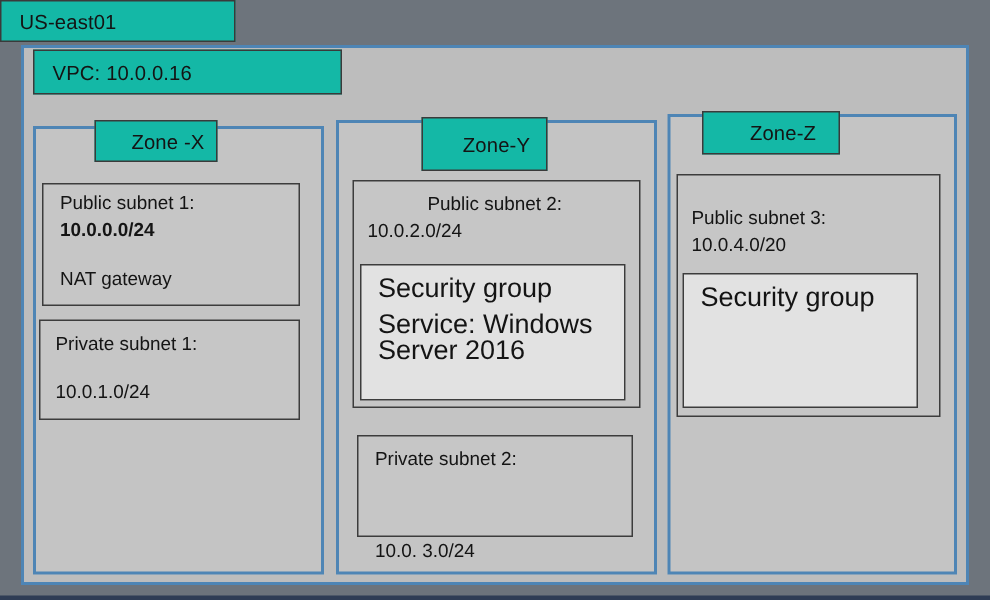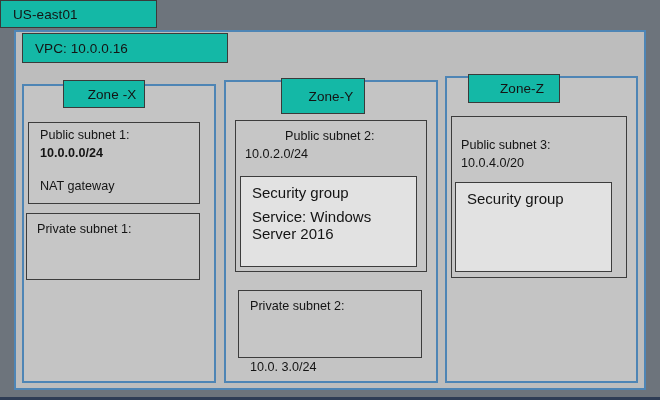--- a/index.html
+++ b/index.html
@@ -71,21 +71,21 @@
     border: 1.5px solid #3c3c3c;
   }
 
   .txt {
     position: absolute;
     font-size: 12.6px;
     line-height: 17px;
     color: #141414;
     white-space: pre-wrap;
   }
-  .txt.sm { font-size: 15px; }
+  .txt.sm { font-size: 18px; }
 </style>
 </head>
 <body>
 
 <div id="canvas">
 
   <div class="box region-bg"></div>
 
   <div class="box vpc-frame" style="left:14px; top:30px; width:632px; height:360px;"></div>
 
@@ -95,20 +95,21 @@
 
   <div class="box zone-frame" style="left:445px; top:76px; width:193px; height:307px;"></div>
 
   <div class="box subnet-box" style="left:28px; top:122px; width:172px; height:82px;"></div>
   <div class="txt" style="left:40px; top:127px; width:150px;">Public subnet 1:</div>
   <div class="txt" style="left:40px; top:145px; width:150px;font-weight:bold;">10.0.0.0/24</div>
   <div class="txt" style="left:40px; top:178px; width:150px;">NAT gateway</div>
 
   <div class="box subnet-box" style="left:26px; top:213px; width:174px; height:67px;"></div>
   <div class="txt" style="left:37px; top:221px; width:150px;">Private subnet 1:</div>
+  <div class="txt" style="left:37px; top:253px; width:150px;">10.0.1.0/24</div>
 
   <div class="box subnet-box" style="left:235px; top:120px; width:192px; height:152px;"></div>
   <div class="txt" style="left:245px; top:128px; width:170px;margin-left:40px;">Public subnet 2:</div>
   <div class="txt" style="left:245px; top:146px; width:170px;">10.0.2.0/24</div>
 
   <div class="box sg-box" style="left:240px; top:176px; width:177px; height:91px;"></div>
   <div class="txt sm" style="left:252px; top:184px; width:160px;">Security group</div>
   <div class="txt sm" style="left:252px; top:208px; width:160px;">Service: Windows Server 2016</div>
 
   <div class="box subnet-box" style="left:238px; top:290px; width:184px; height:68px;"></div>

